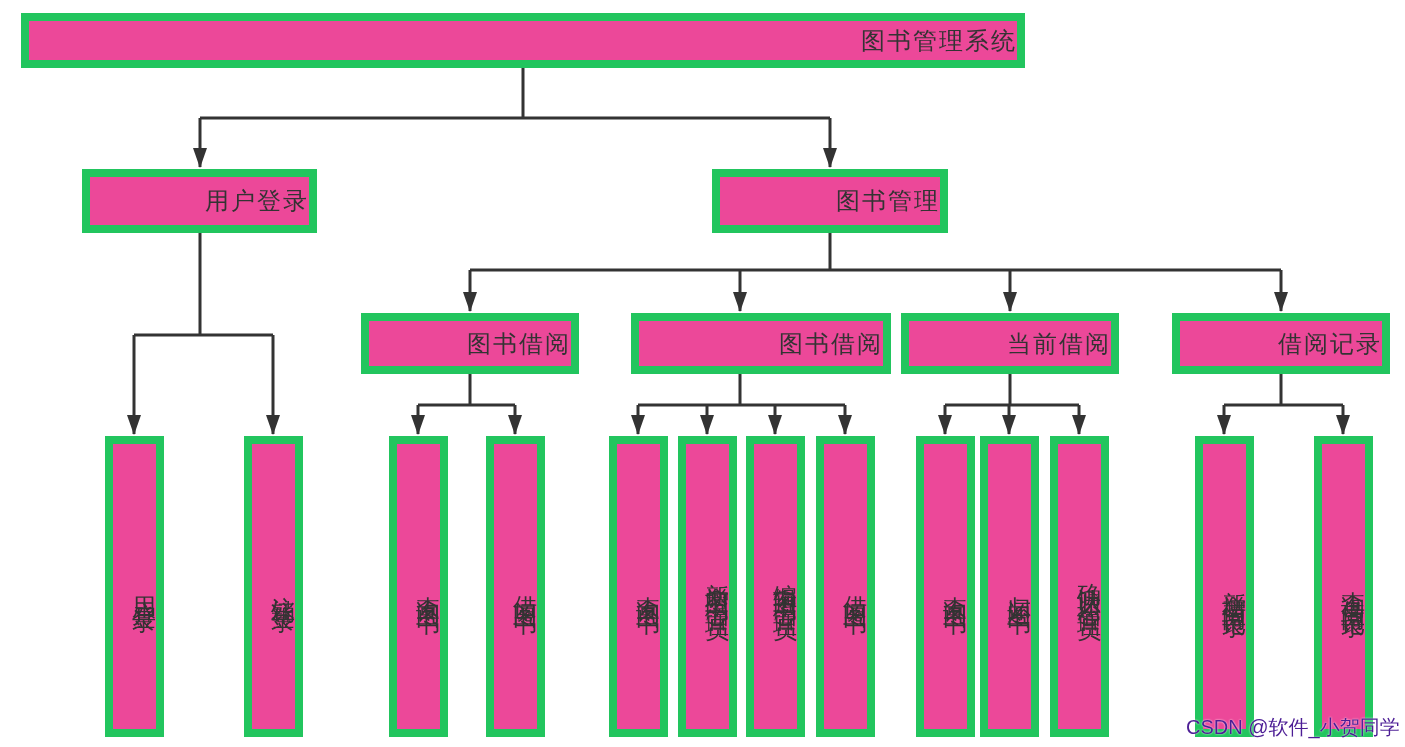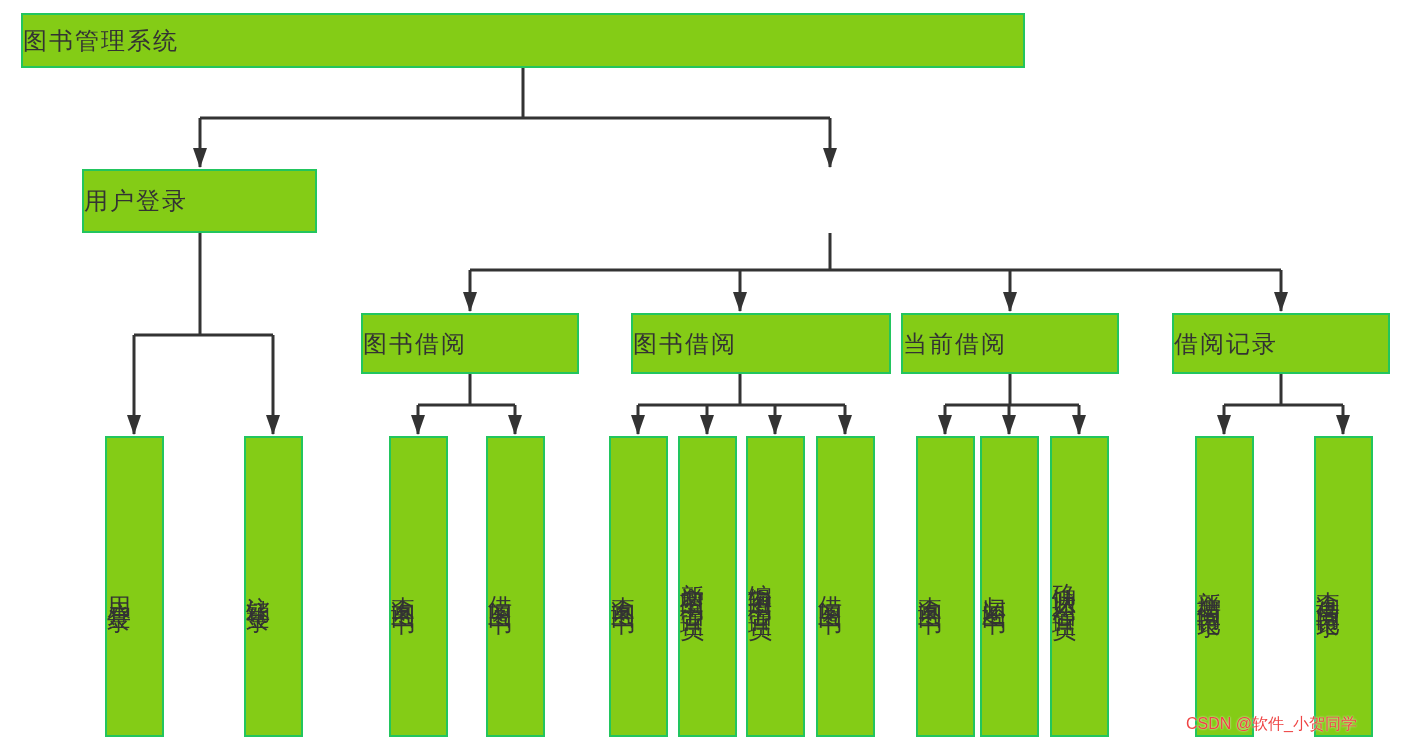--- a/index.html
+++ b/index.html
@@ -18,25 +18,25 @@
     width: 1405px; height: 747px;
   }
   .wire {
     fill: none;
     stroke: #333333;
     stroke-width: 3;
   }
   .box {
     position: absolute;
     box-sizing: border-box;
-    border: 2px solid #22c55e;
-    background: #84cc16;
+    border: 8px solid #22c55e;
+    background: #ec4899;
     display: flex;
     align-items: center;
-    justify-content: flex-start;
+    justify-content: flex-end;
   }
   .hlabel {
     font-size: 24px;
     letter-spacing: 2px;
     white-space: nowrap;
   }
   .leaf {
     top: 436px;
     width: 59px;
     height: 301px;
@@ -45,22 +45,22 @@
     writing-mode: vertical-rl;
     font-size: 24px;
     letter-spacing: 5px;
     line-height: 1;
     white-space: nowrap;
   }
   .watermark {
     position: absolute;
     left: 1186px;
     top: 714px;
-    font-size: 16px;
-    color: #ef4444;
+    font-size: 20px;
+    color: #4c1d95;
     white-space: nowrap;
     text-shadow: 0 0 2px #ffffff;
   }
 </style>
 </head>
 <body>
 
 <div class="stage">
 
   <svg class="wires" viewBox="0 0 1405 747" xmlns="http://www.w3.org/2000/svg">
@@ -105,20 +105,23 @@
     <path class="wire" d="M1224 405 V434" marker-end="url(#arrowhead)"></path>
     <path class="wire" d="M1343 405 V434" marker-end="url(#arrowhead)"></path>
   </svg>
 
   <div class="box" style="left:21px;top:13px;width:1004px;height:55px">
     <span class="hlabel">图书管理系统</span>
   </div>
 
   <div class="box" style="left:82px;top:169px;width:235px;height:64px">
     <span class="hlabel">用户登录</span>
+  </div>
+  <div class="box" style="left:712px;top:169px;width:236px;height:64px">
+    <span class="hlabel">图书管理</span>
   </div>
 
   <div class="box" style="left:361px;top:313px;width:218px;height:61px">
     <span class="hlabel">图书借阅</span>
   </div>
   <div class="box" style="left:631px;top:313px;width:260px;height:61px">
     <span class="hlabel">图书借阅</span>
   </div>
   <div class="box" style="left:1172px;top:313px;width:218px;height:61px">
     <span class="hlabel">借阅记录</span>

